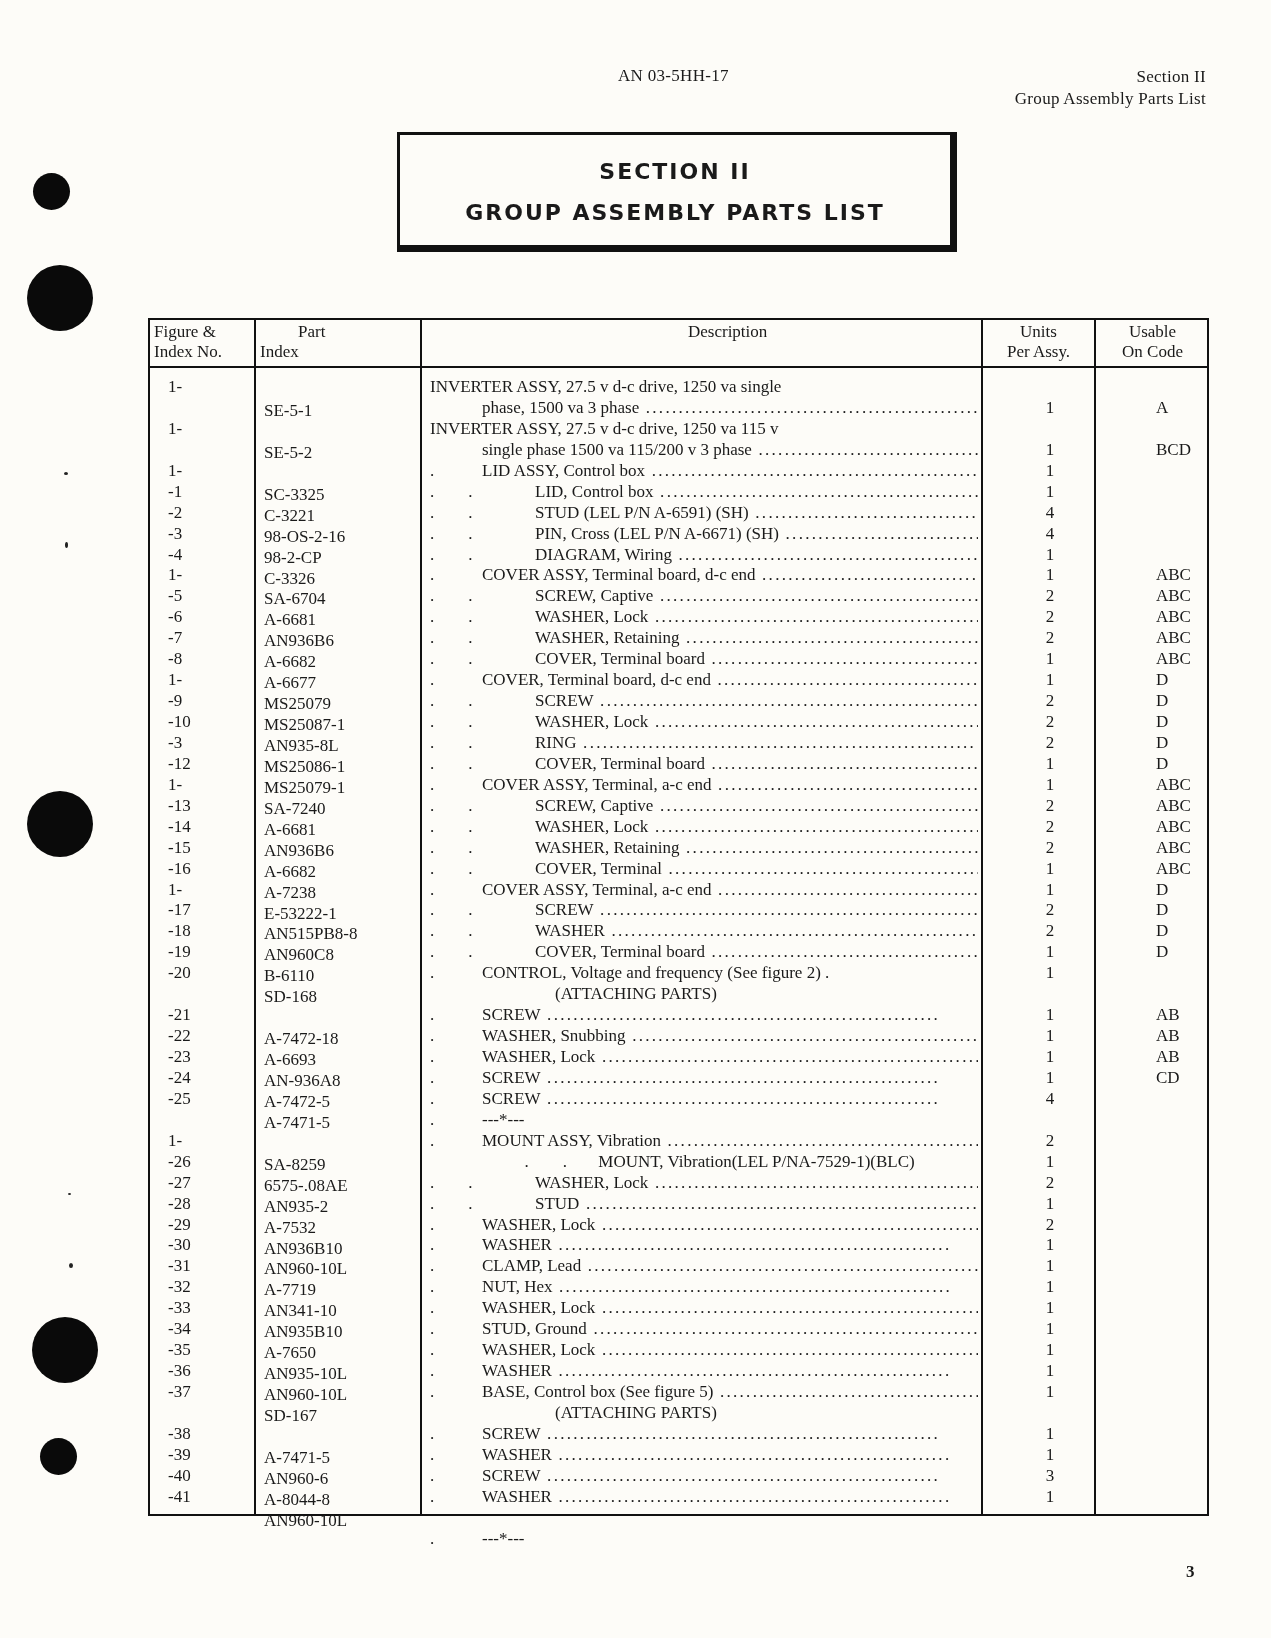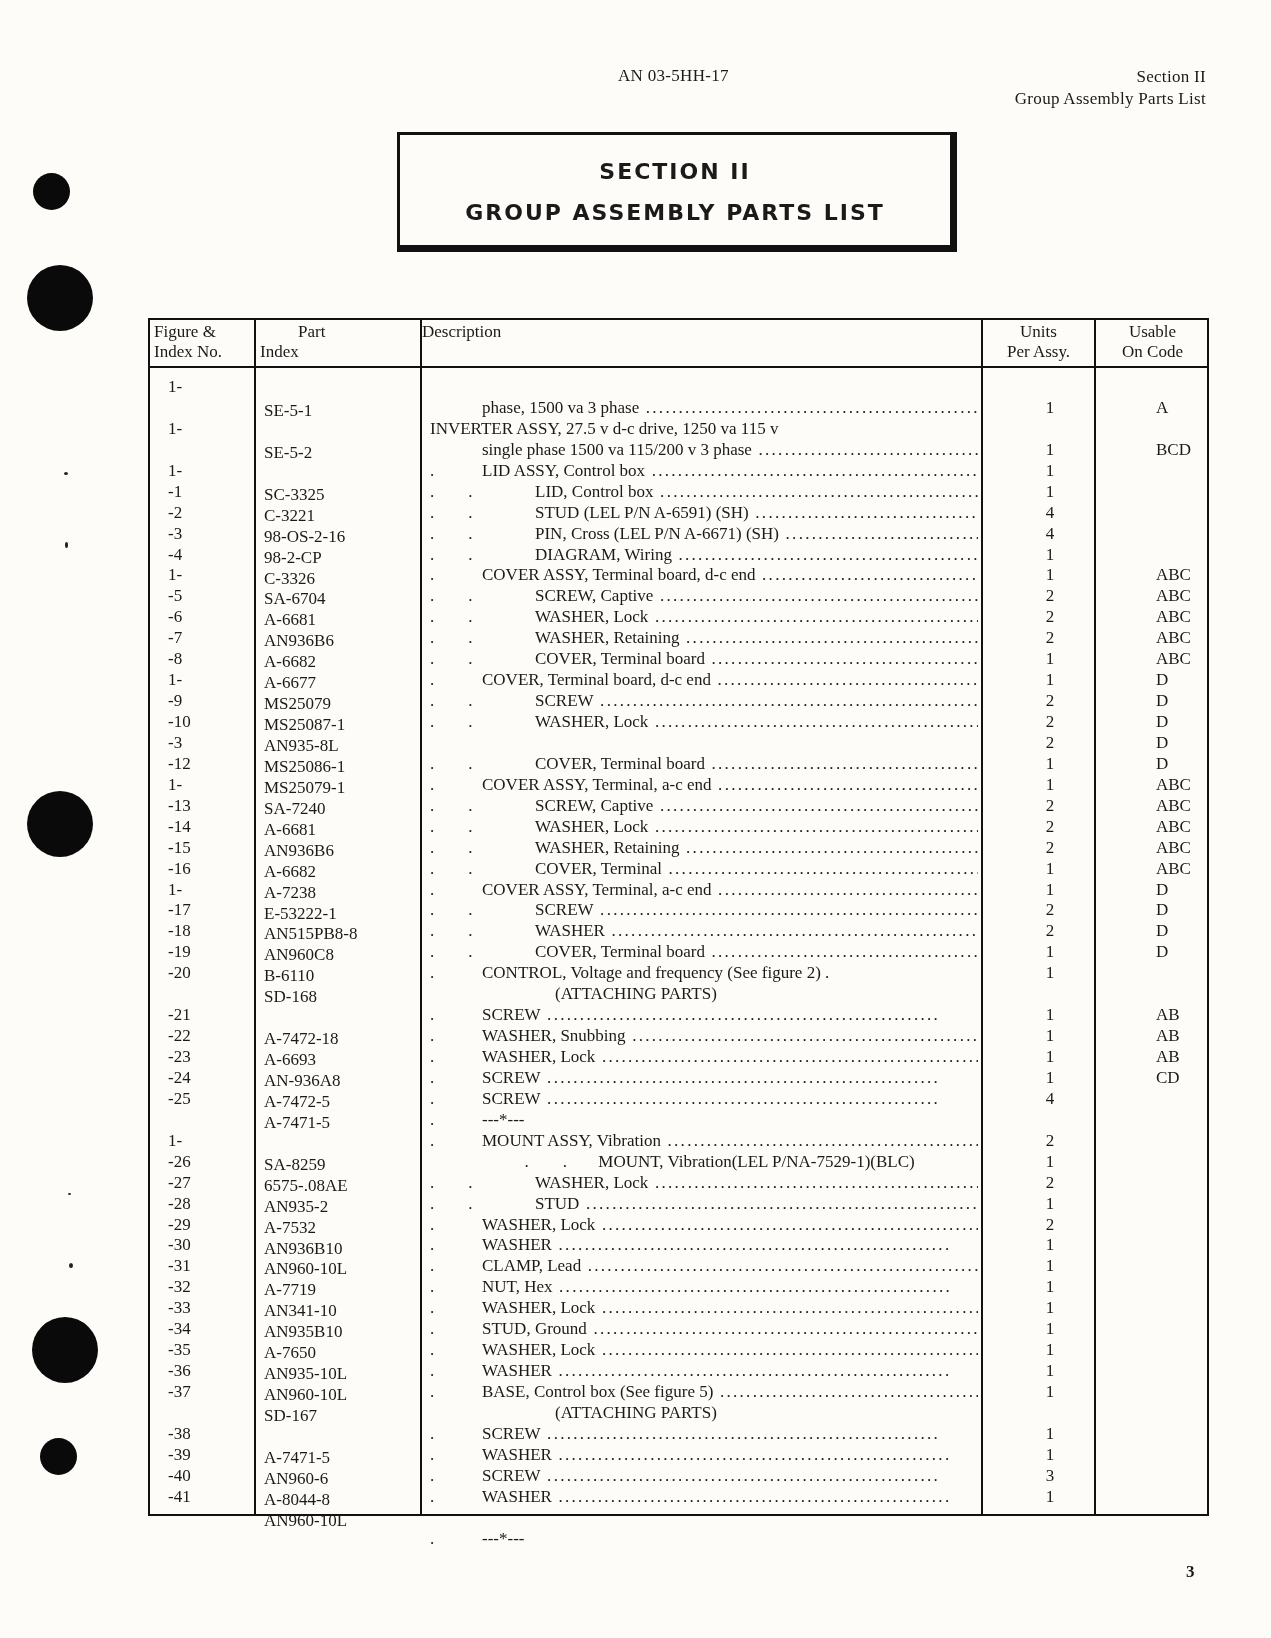--- a/index.html
+++ b/index.html
@@ -70,35 +70,36 @@
 
   <div class="th" style="left:4px;top:2px;">
     <div>Figure &amp;</div>
     <div>Index No.</div>
   </div>
   <div class="th" style="left:110px;top:2px;width:160px;">
     <div style="padding-left:38px">Part</div>
     <div>Index</div>
   </div>
   <div class="th" style="left:272px;top:2px;width:559px;">
-    <div style="">Description</div>
+    <div style="padding-left:266px">Description</div>
   </div>
   <div class="th" style="left:833px;top:2px;width:111px;text-align:center;">
     <div>Units</div>
     <div>Per Assy.</div>
   </div>
   <div class="th" style="left:946px;top:2px;width:113px;text-align:center;">
     <div>Usable</div>
     <div>On Code</div>
   </div>
 
   <div class="rows" id="rows">
       <div class="row">
         <span class="c-idx">1-</span>
         <span class="c-part">SE-5-1</span>
+        <span class="c-desc" style="width: 548px;"><span style="display: inline-block; width: 0px;"></span><span>INVERTER ASSY, 27.5 v d-c drive, 1250 va single</span></span>
         <span class="c-units"></span>
         <span class="c-code" style="left:1006px"></span>
       </div>
       <div class="row">
         <span class="c-idx"></span>
         <span class="c-part"></span>
         <span class="c-desc" style="width: 548px;"><span style="display: inline-block; width: 52px;"></span><span>phase, 1500 va 3 phase</span><span class="dots-fill"> ............................................................</span></span>
         <span class="c-units">1</span>
         <span class="c-code" style="left:1006px">A</span>
       </div>
@@ -203,20 +204,21 @@
       <div class="row">
         <span class="c-idx">-10</span>
         <span class="c-part">AN935-8L</span>
         <span class="c-desc" style="width: 548px;"><span style="display: inline-block; width: 105px;">.&nbsp;&nbsp;&nbsp;&nbsp;&nbsp;&nbsp;&nbsp;&nbsp;.</span><span>WASHER, Lock</span><span class="dots-fill"> ............................................................</span></span>
         <span class="c-units">2</span>
         <span class="c-code" style="left:1006px">D</span>
       </div>
       <div class="row">
         <span class="c-idx">-3</span>
         <span class="c-part">MS25086-1</span>
+        <span class="c-desc" style="width: 548px;"><span style="display: inline-block; width: 105px;">.&nbsp;&nbsp;&nbsp;&nbsp;&nbsp;&nbsp;&nbsp;&nbsp;.</span><span>RING</span><span class="dots-fill"> ............................................................</span></span>
         <span class="c-units">2</span>
         <span class="c-code" style="left:1006px">D</span>
       </div>
       <div class="row">
         <span class="c-idx">-12</span>
         <span class="c-part">MS25079-1</span>
         <span class="c-desc" style="width: 548px;"><span style="display: inline-block; width: 105px;">.&nbsp;&nbsp;&nbsp;&nbsp;&nbsp;&nbsp;&nbsp;&nbsp;.</span><span>COVER, Terminal board</span><span class="dots-fill"> ............................................................</span></span>
         <span class="c-units">1</span>
         <span class="c-code" style="left:1006px">D</span>
       </div>

